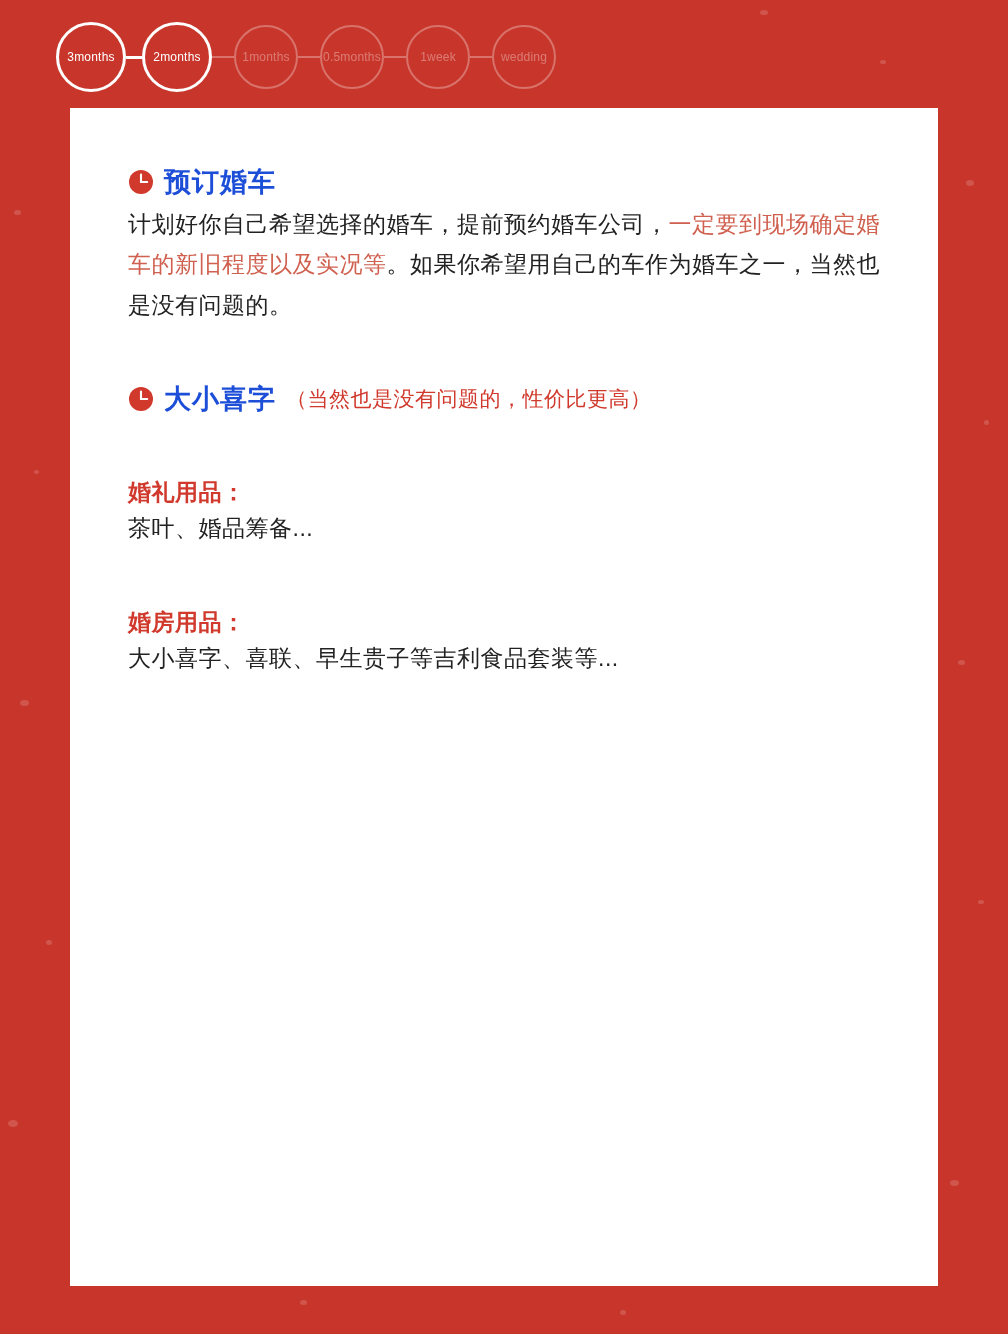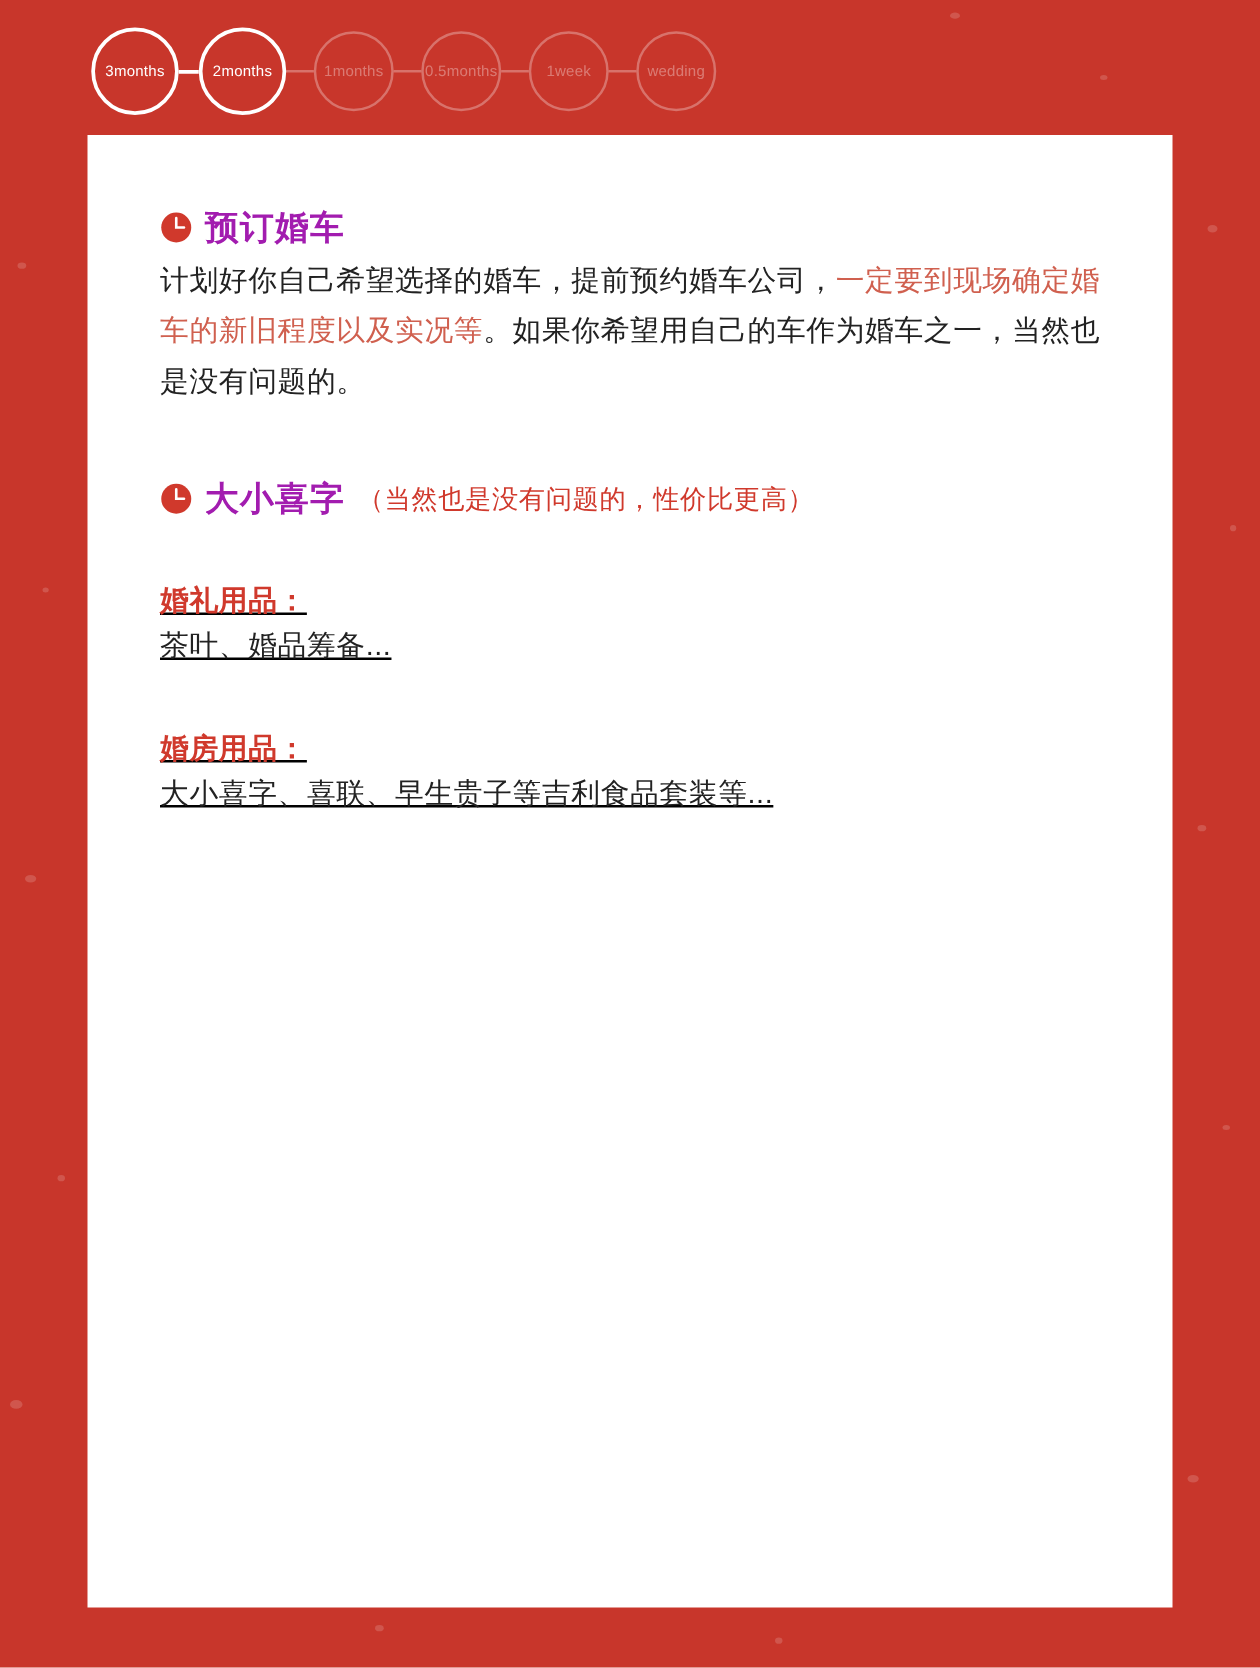--- a/index.html
+++ b/index.html
@@ -20,21 +20,21 @@
     position: absolute;
     background: rgba(255,255,255,0.16);
     border-radius: 50%;
     pointer-events: none;
   }
 
   
   .timeline {
     position: absolute;
     top: 18px;
-    left: 73px;
+    left: 56px;
     width: 600px;
     height: 78px;
     display: flex;
     align-items: center;
   }
   .tl-node {
     position: relative;
     display: flex;
     align-items: center;
     justify-content: center;
@@ -99,21 +99,21 @@
     align-items: center;
     gap: 10px;
   }
   .clock-icon {
     width: 26px;
     height: 26px;
     flex: none;
     display: block;
   }
   .sec-title {
-    color: #a21caf;
+    color: #1d4ed8;
     font-size: 27px;
     font-weight: bold;
     letter-spacing: 1px;
   }
   .sec-note {
     color: #d0392c;
     font-size: 21px;
     font-weight: normal;
     letter-spacing: .5px;
   }
@@ -138,22 +138,21 @@
     color: #222222;
     letter-spacing: .5px;
     white-space: nowrap;
   }
   .kv-key {
     color: #d0392c;
     font-weight: bold;
   }
 
   .block {
-    margin-top: 48px;
-    text-decoration: underline;
+    margin-top: 60px;
   }
   .block-title {
     color: #d0392c;
     font-size: 23px;
     font-weight: bold;
     letter-spacing: .5px;
   }
   .block-line {
     font-size: 23px;
     line-height: 1.62;

